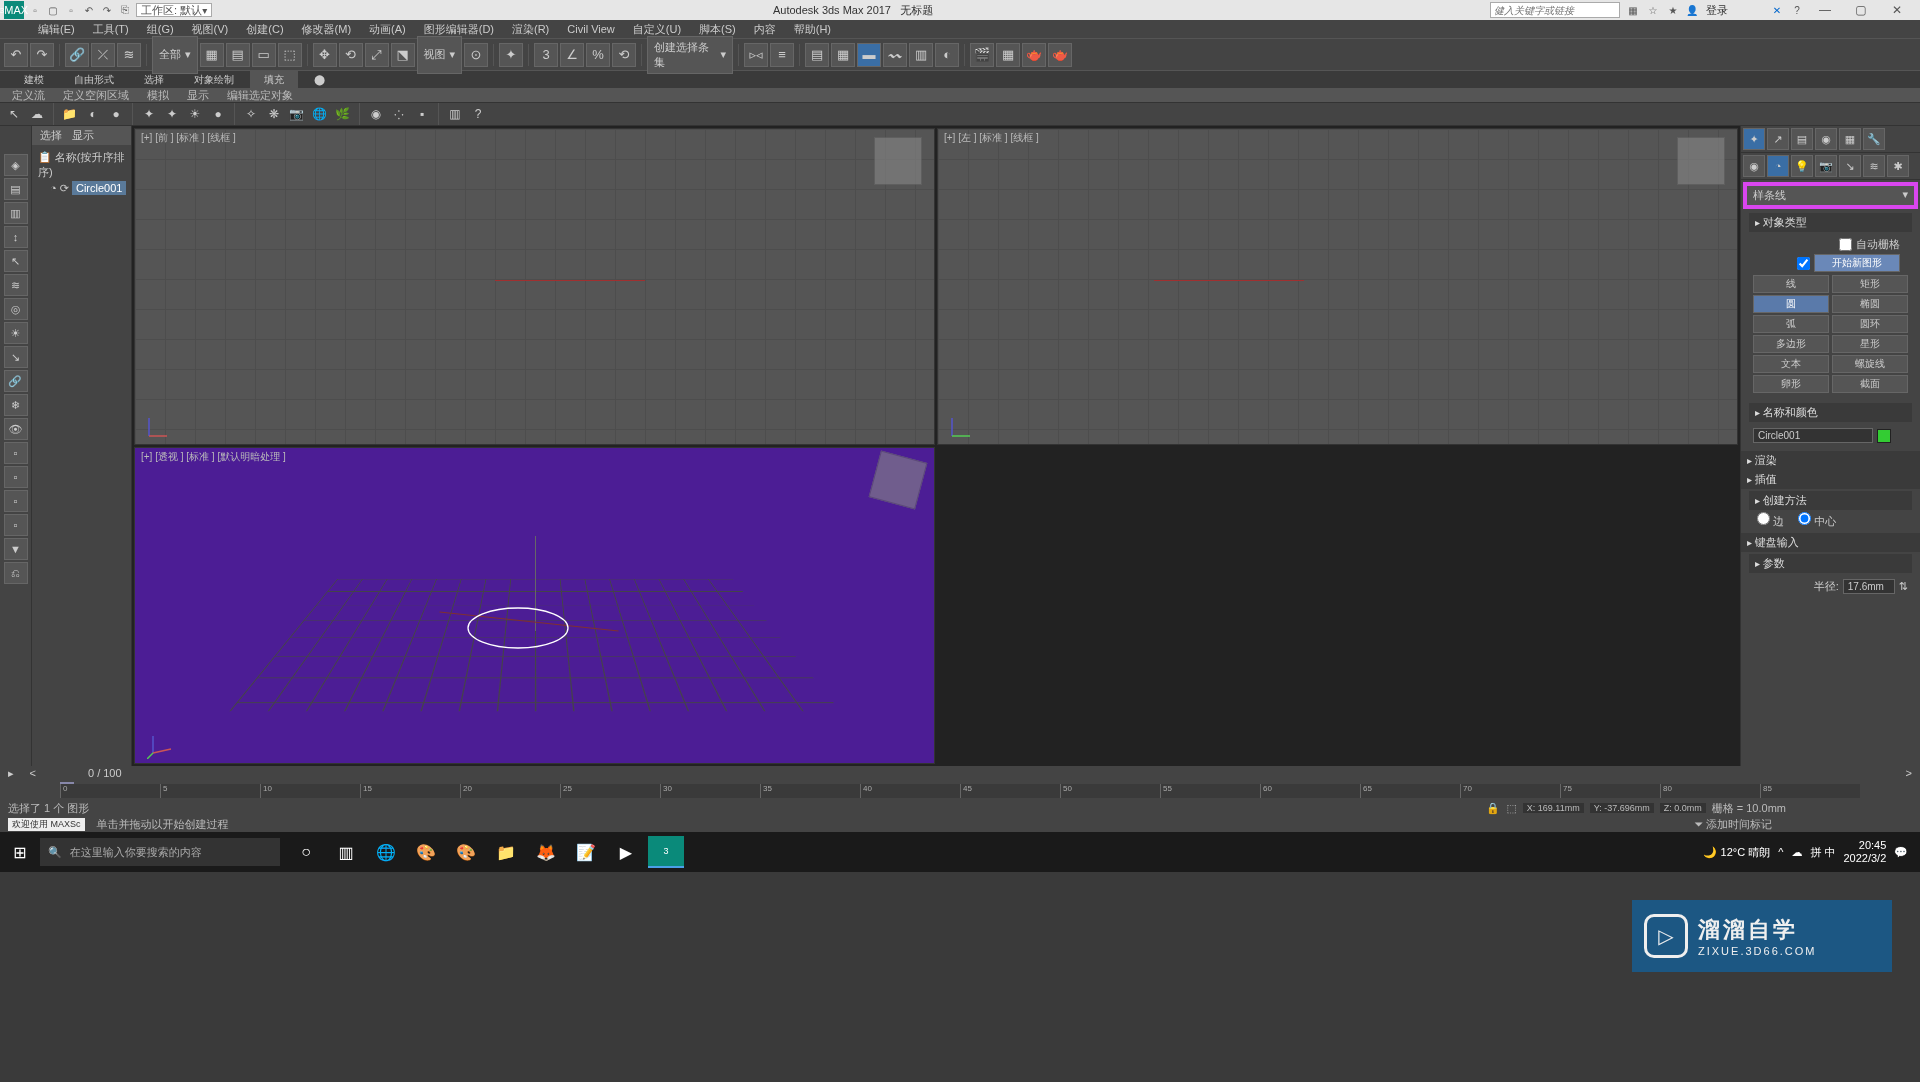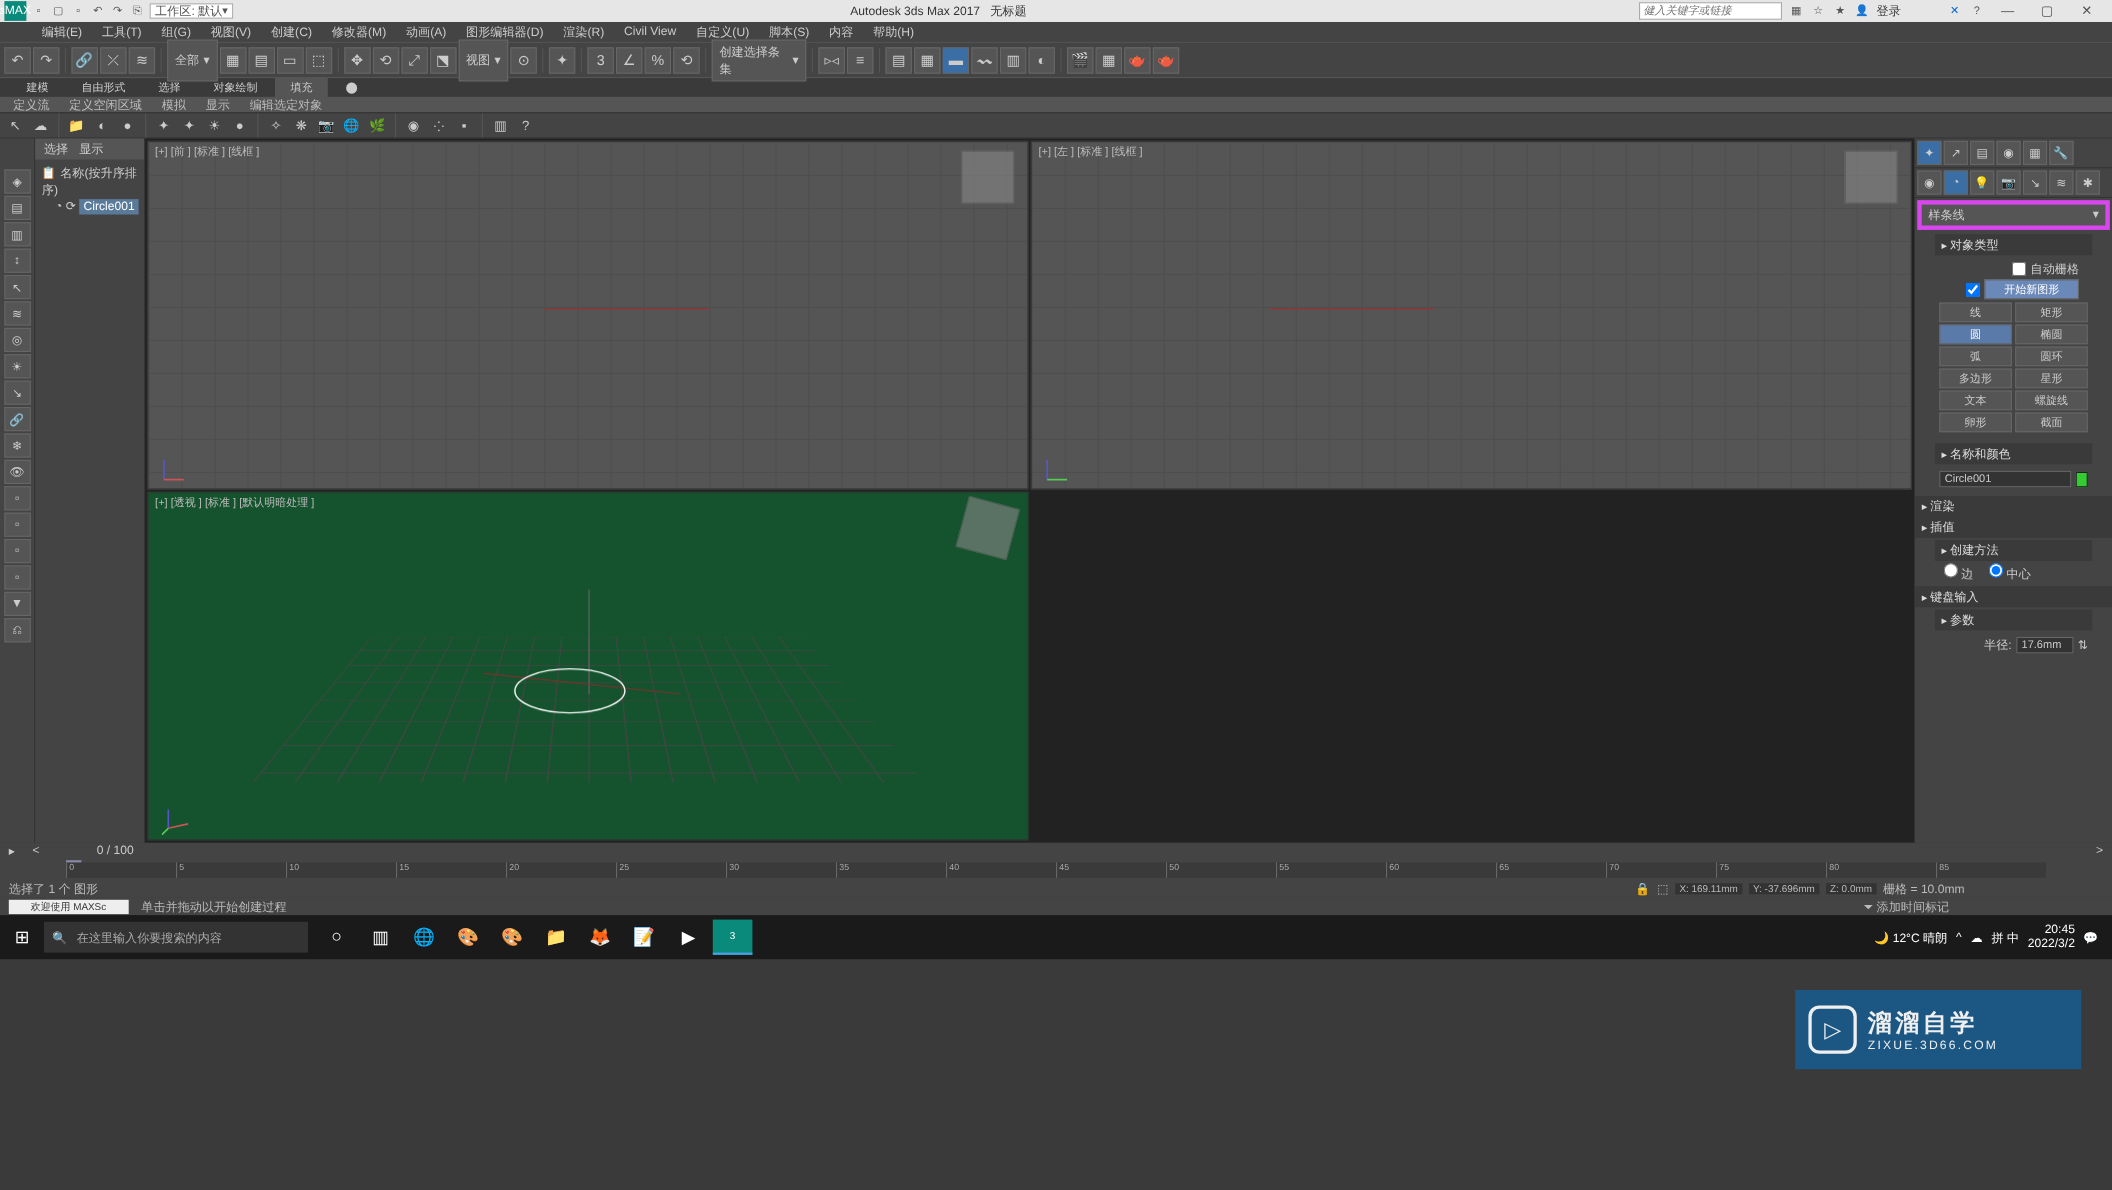--- a/index.html
+++ b/index.html
@@ -54,21 +54,21 @@
 .viewport .axisred { position: absolute; background: #a03030; height: 1px; }
 .viewport .axisgrn { position: absolute; background: #308030; width: 1px; }
 .viewport .viewcube { position: absolute; top: 8px; right: 12px; width: 48px; height: 48px; background: #888; border: 1px solid #666; opacity: .6; }
 .viewport .axis-gizmo { position: absolute; left: 12px; bottom: 10px; width: 20px; height: 20px; }
 
 .rightpanel { width: 180px; background: #444; border-left: 1px solid #333; display: flex; flex-direction: column; }
 .rp-iconrow { display: flex; padding: 2px; gap: 2px; border-bottom: 1px solid #333; }
 .rp-iconrow .rpi { width: 22px; height: 22px; background: #555; border: 1px solid #666; display: flex; align-items: center; justify-content: center; font-size: 11px; }
 .rp-iconrow .rpi.active { background: #3a6ea5; }
 .rp-combo { background: #555; margin: 2px; padding: 2px 6px; border: 4px solid #d946ef; font-size: 10px; display: flex; justify-content: space-between; }
-.rp-rollout { margin: 2px 18px; }
+.rp-rollout { margin: 2px 8px; }
 .rp-rollhdr { background: #3a3a3a; padding: 2px 6px; font-size: 10px; color: #ddd; }
 .rp-rollbody { padding: 4px; }
 .rp-row { display: flex; gap: 3px; margin: 2px 0; }
 .rp-btn { flex: 1; background: #555; border: 1px solid #666; padding: 1px 2px; text-align: center; font-size: 10px; color: #ccc; }
 .rp-btn.active { background: #5a7aaa; color: #fff; }
 .rp-field { display: flex; align-items: center; gap: 4px; margin: 2px 0; font-size: 10px; }
 .rp-spin { background: #333; border: 1px solid #666; color: #ccc; padding: 1px 4px; width: 52px; font-size: 10px; }
 .rp-color { width: 14px; height: 14px; background: #3c3; border: 1px solid #222; }
 .rp-radio { display: flex; gap: 14px; padding: 2px 8px; font-size: 10px; }
 .rp-chk { display:flex; align-items:center; gap:4px; font-size:10px; padding:1px 8px; justify-content:flex-end; }
@@ -78,21 +78,21 @@
 .timebar { height: 20px; background: #444; position: relative; padding: 0 60px; }
 .timebar .ruler { position: absolute; left: 60px; right: 60px; bottom: 2px; height: 14px; background: #3a3a3a; display: flex; }
 .timebar .tick { flex: 1; border-left: 1px solid #666; font-size: 8px; color: #aaa; padding-left: 2px; position: relative; }
 .timebar .slider { position: absolute; left: 60px; top: 2px; width: 14px; height: 10px; background: #88a; }
 
 
 .status1 { height: 16px; background: #444; padding: 0 8px; color: #bbb; font-size: 10px; display: flex; align-items: center; justify-content: space-between; }
 .status1 .right { display: flex; gap: 6px; align-items: center; }
 .coord { background: #333; padding: 0 4px; font-size: 9px; }
 .status2 { height: 16px; background: #444; padding: 0 8px; color: #bbb; font-size: 10px; display: flex; align-items: center; }
-.maxscript { background: #eee; color: #333; padding: 0 20px; font-size: 9px; text-align: center; }
+.maxscript { background: #eee; color: #333; padding: 0 4px; font-size: 9px; text-align: center; }
 
 
 .watermark { position: absolute; right: 28px; bottom: 110px; width: 260px; height: 72px; background: #1a5a8a; opacity: .92; display: flex; align-items: center; gap: 10px; padding: 6px 12px; color: #fff; z-index: 50; }
 .watermark .play { width: 44px; height: 44px; border: 3px solid #fff; border-radius: 10px; display: flex; align-items: center; justify-content: center; font-size: 20px; }
 
 
 .taskbar { height: 40px; background: #1a1a1a; display: flex; align-items: center; color: #fff; }
 .taskbar .start { width: 40px; text-align: center; font-size: 16px; }
 .taskbar .search { flex: 0 0 240px; background: #333; height: 28px; display: flex; align-items: center; padding: 0 8px; gap: 8px; color: #aaa; font-size: 11px; }
 .taskbar .apps { display: flex; gap: 4px; padding: 0 8px; }
@@ -308,21 +308,21 @@
       <div class="gridlines"></div>
       <div class="axisred" style="top:48%;left:27%;width:150px;"></div>
       <div class="viewcube"></div>
       <div class="axis-gizmo">
         <svg width="24" height="24">
             <line x1="2" y1="22" x2="2" y2="4" stroke="#55c" stroke-width="1.5"></line>
             <line x1="2" y1="22" x2="20" y2="22" stroke="#5c5" stroke-width="1.5"></line>
           </svg>
       </div>
     </div>
-    <div class="viewport" style="background:#14532d;padding-left:11px;">
+    <div class="viewport" style="background:#4c1d95;padding-left:11px;">
       <div class="vlabel">[+] [透视 ] [标准 ] [默认明暗处理 ]</div>
       <div class="persp-grid"></div>
       <div style="position:absolute;left:50%;top:28%;width:1px;height:30%;background:#666;"></div>
       <div style="position:absolute;left:38%;top:55%;width:180px;height:1px;background:#803030;transform:rotate(6deg);"></div>
       <svg class="circle-obj" style="left:41%;top:49%;" width="110" height="52">
           <ellipse cx="55" cy="26" rx="50" ry="20" fill="none" stroke="#fff" stroke-width="1.3"></ellipse>
         </svg>
       <div class="viewcube" style="transform:rotate(15deg);"></div>
       <div class="axis-gizmo">
         <svg width="26" height="26">

